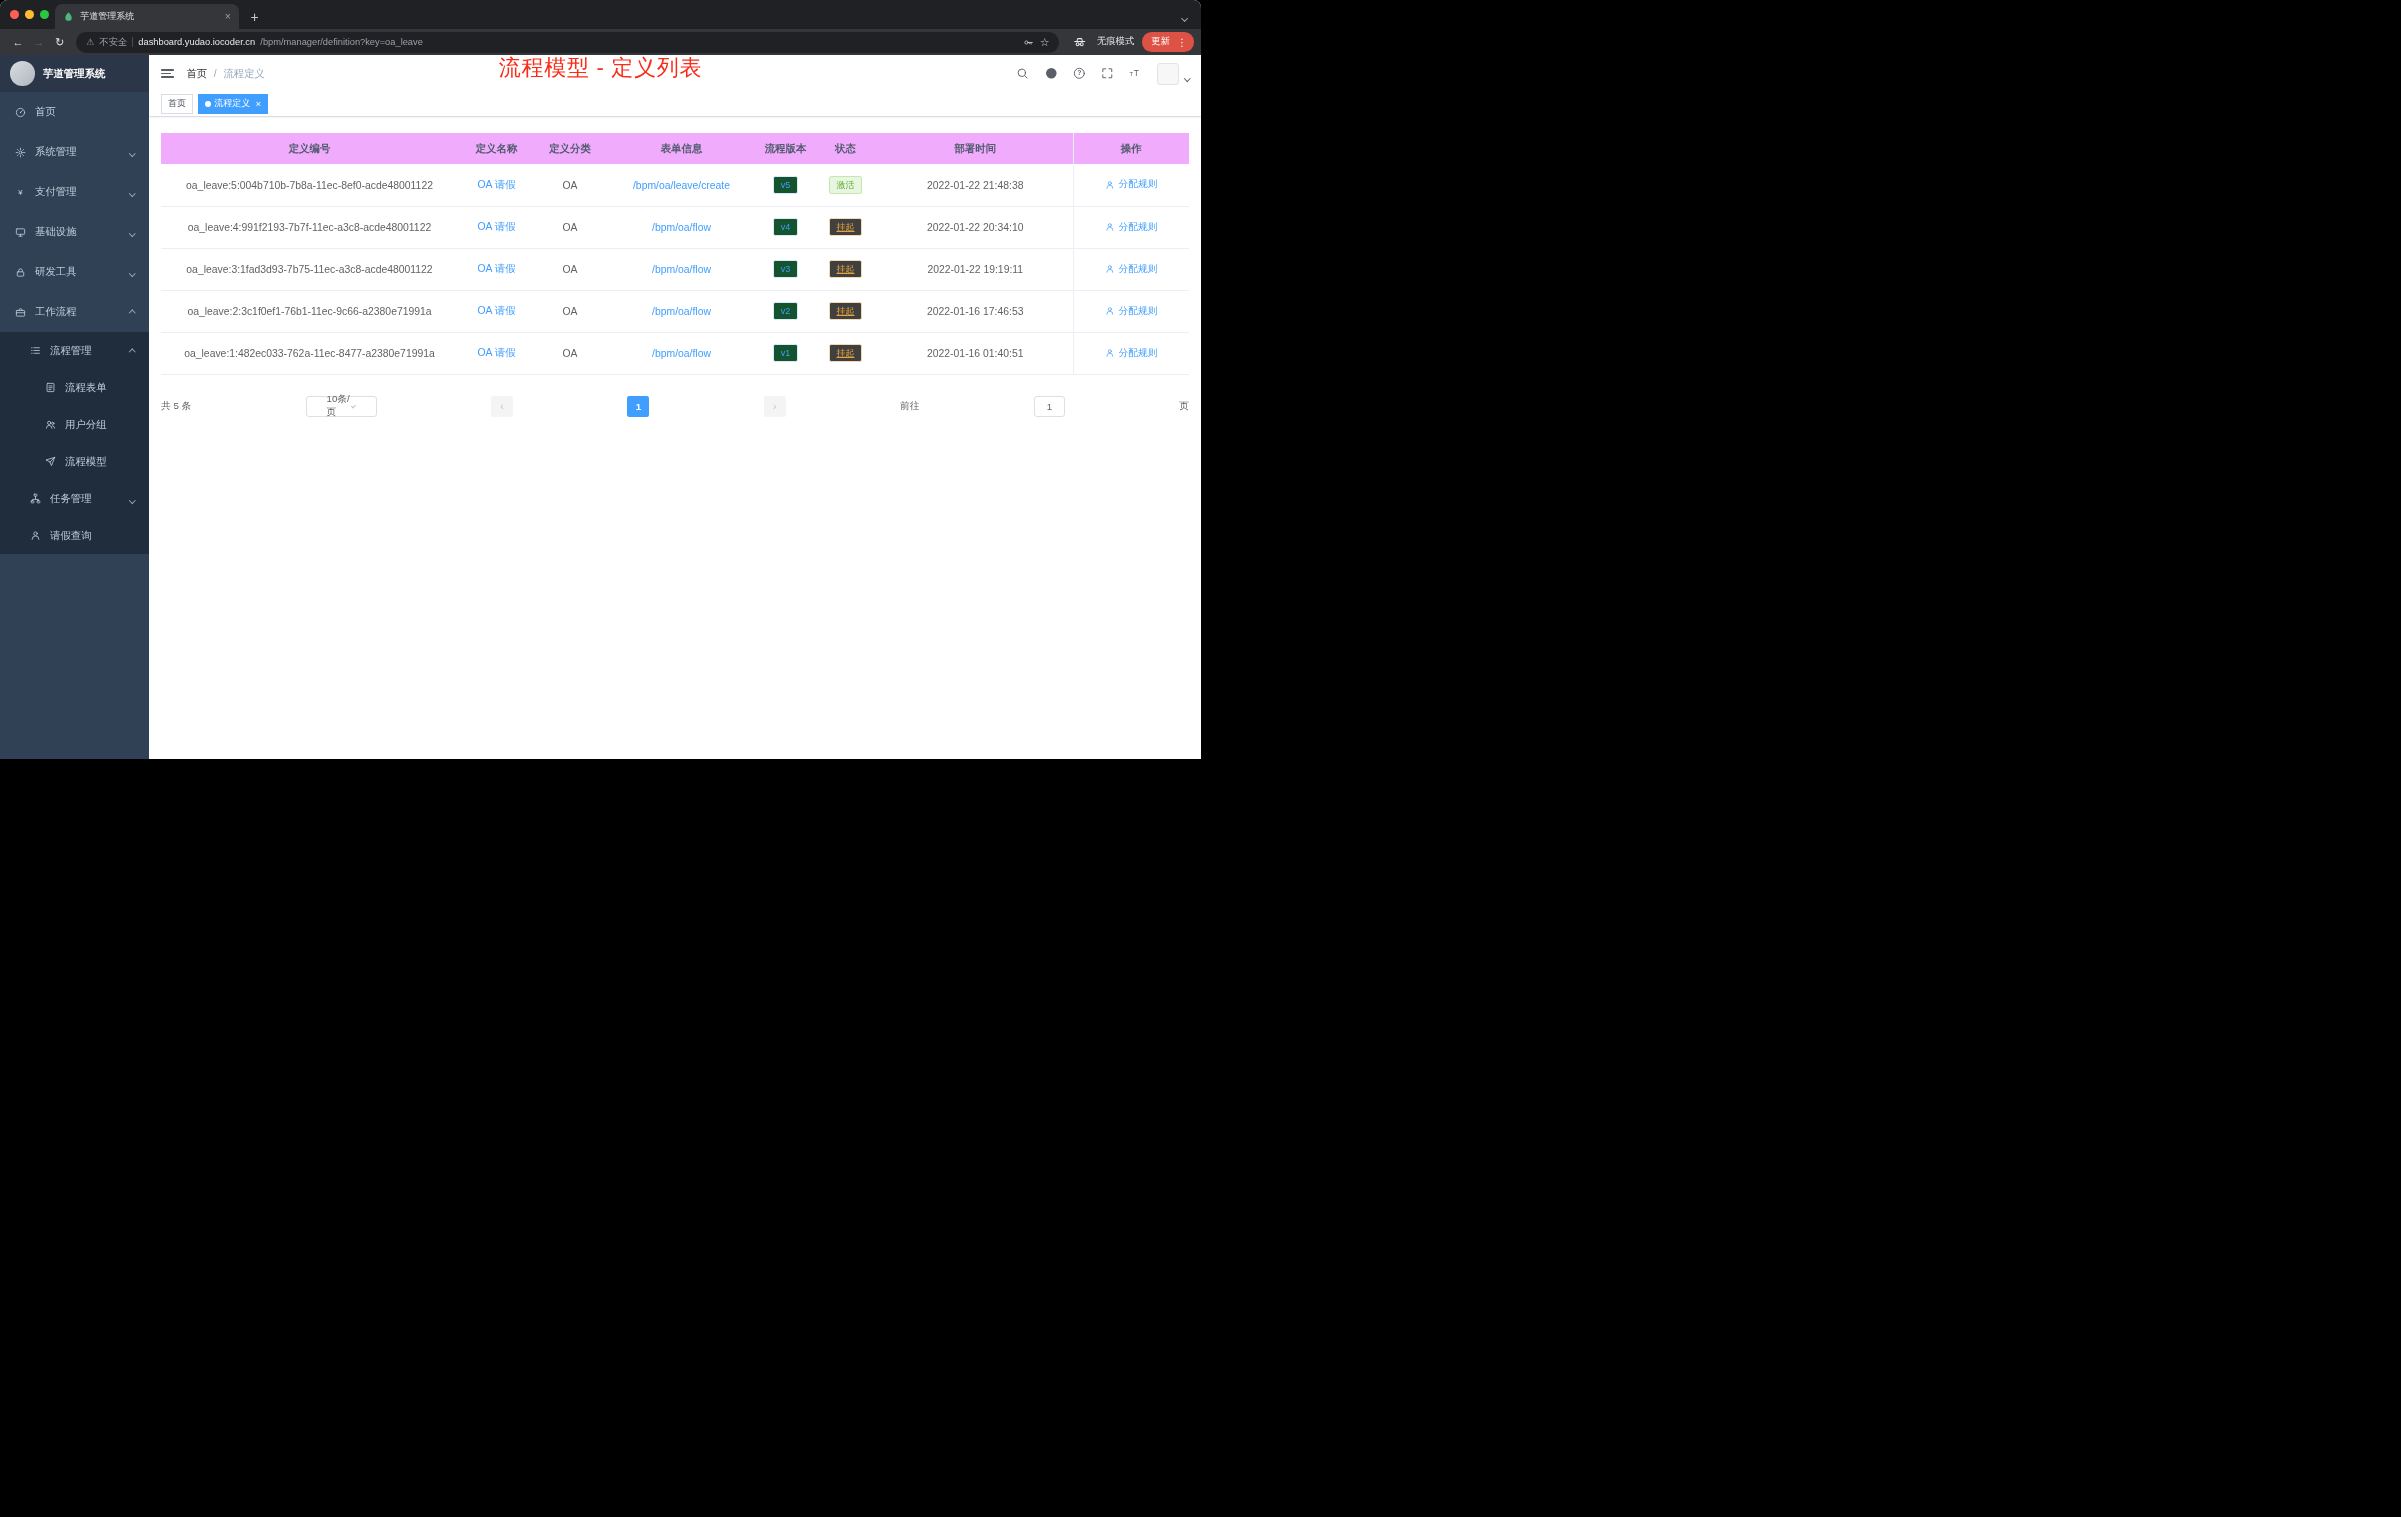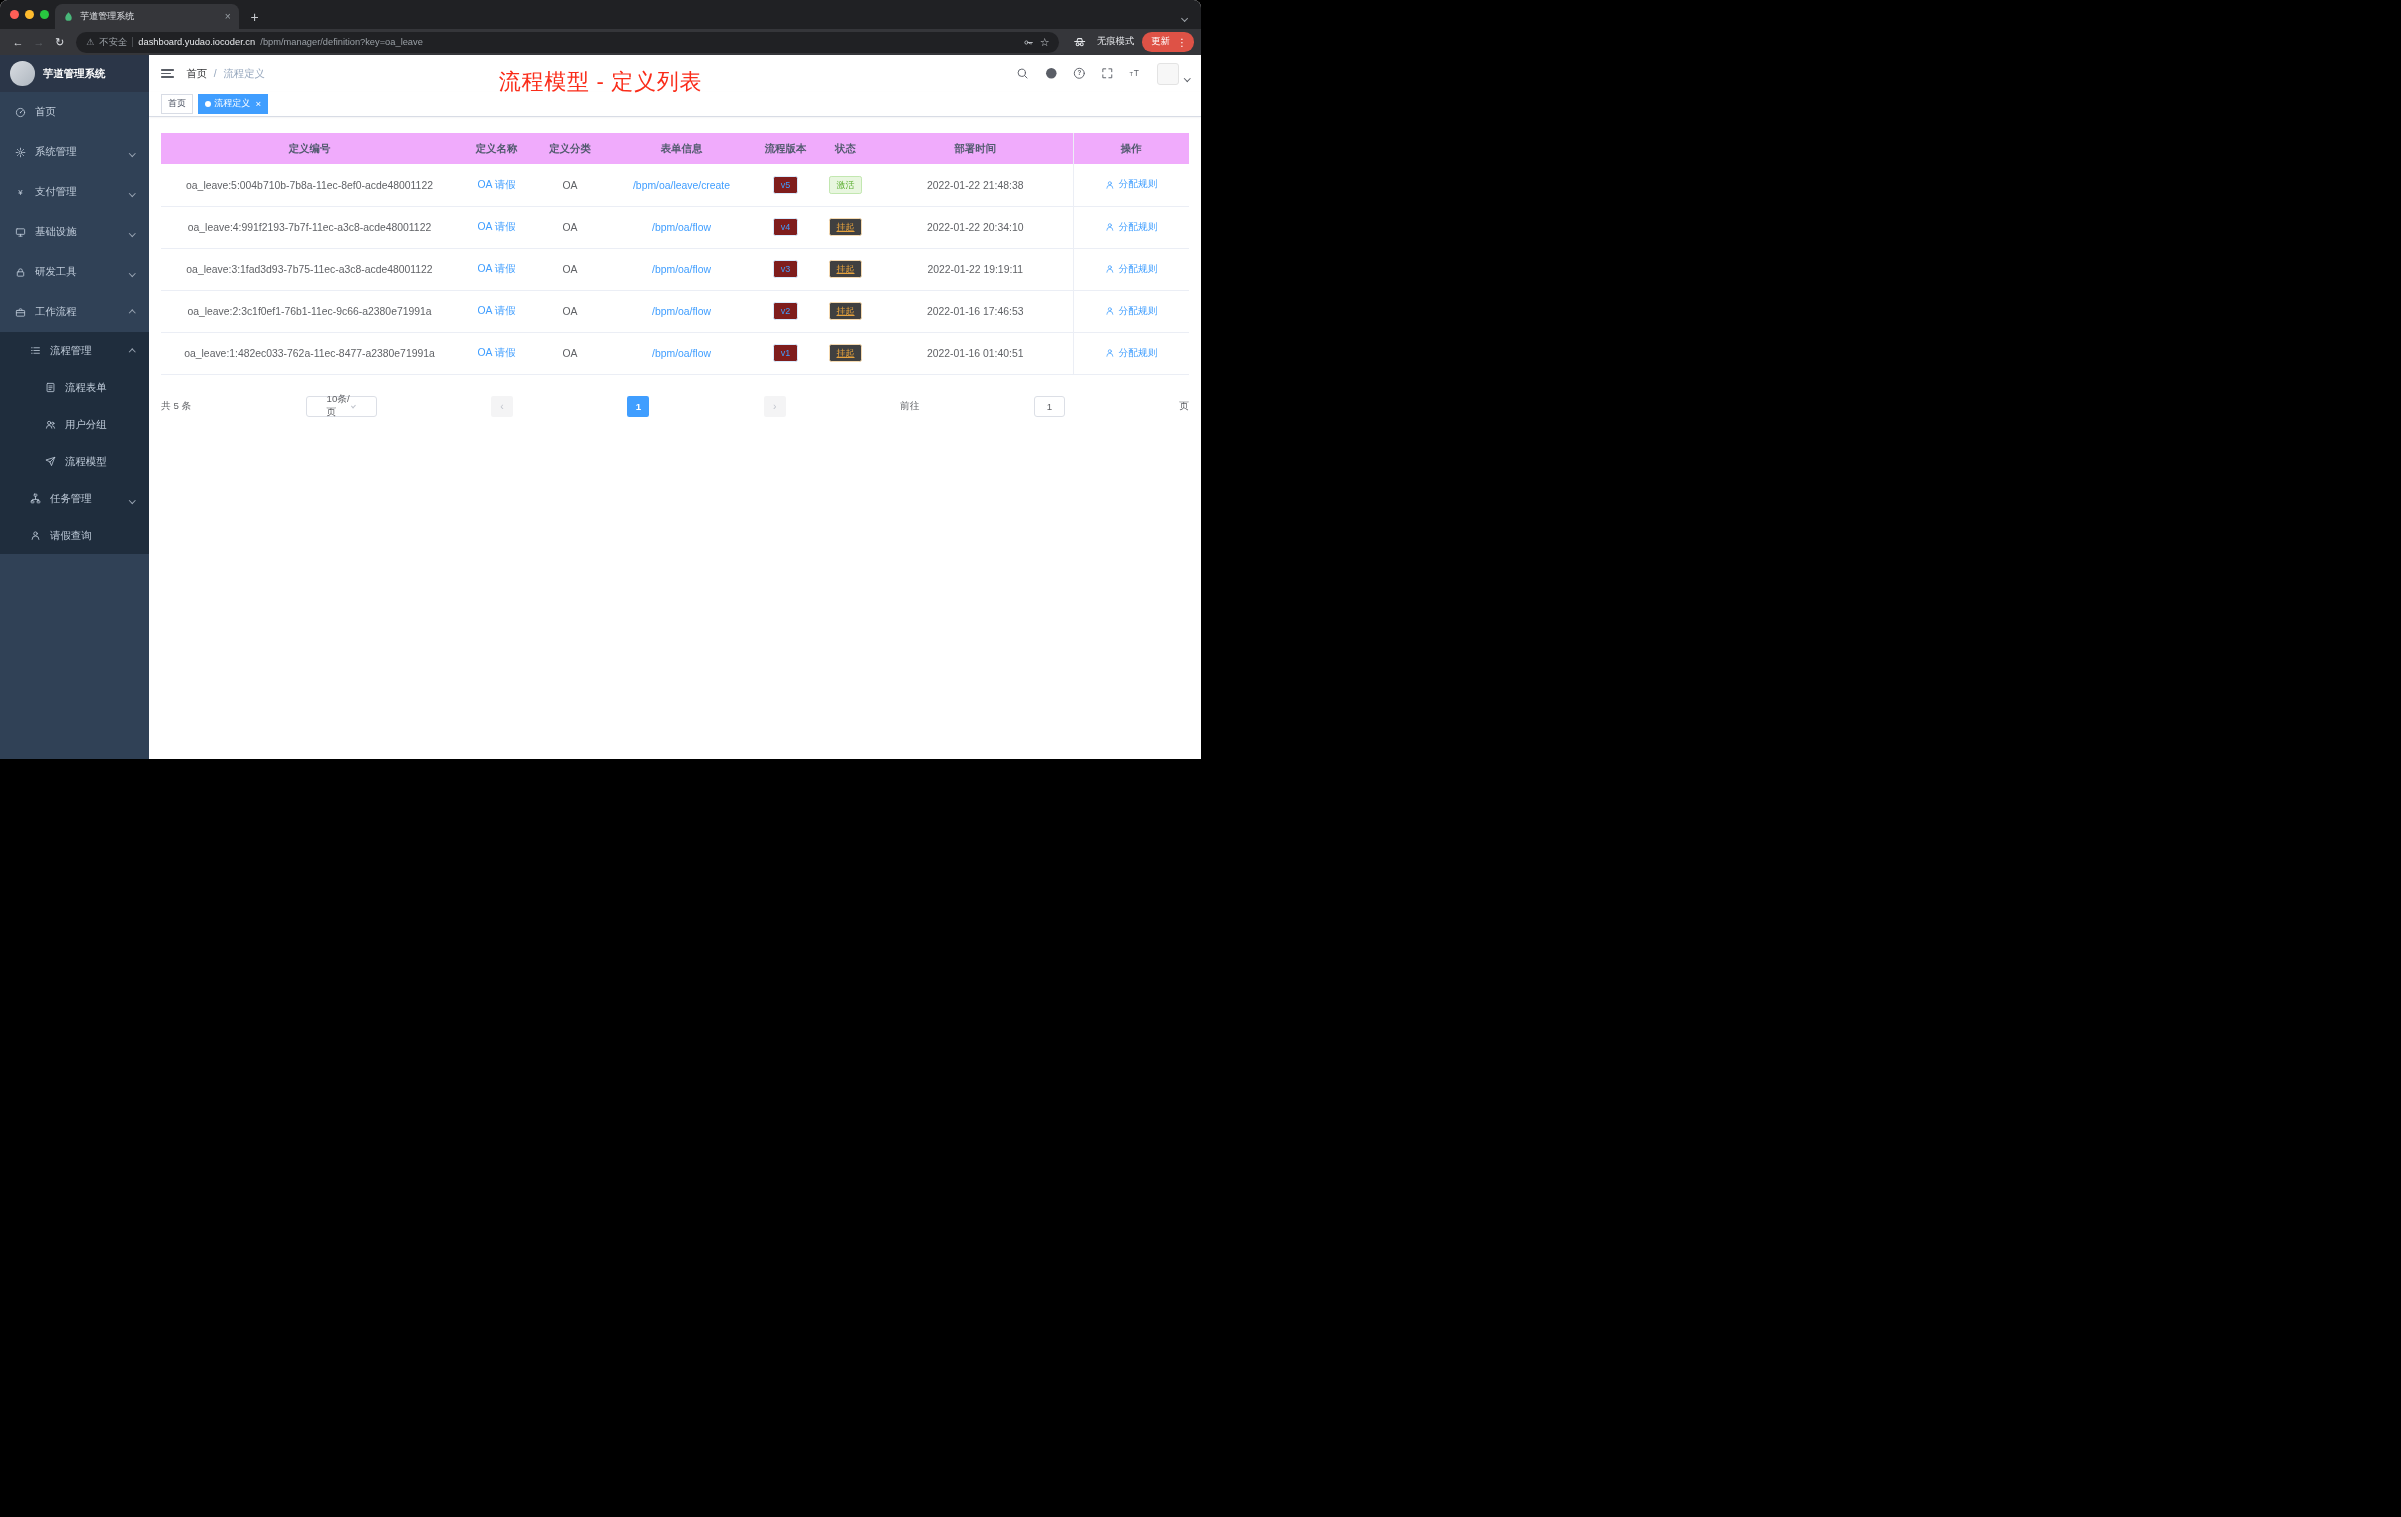--- a/index.html
+++ b/index.html
@@ -59,37 +59,37 @@
   .crumb-first { color:#303133; }
   .crumb-sep { color:#97a8be; }
   .crumb-last { color:#97a8be; }
   .nav-right { margin-left:auto; display:flex; align-items:center; gap:15.6px; color:#5a5e66; }
   .nav-ico { display:flex; cursor:pointer; }
   .nav-ico svg { width:12.6px; height:12.6px; display:block; }
   .avatar-wrap { display:flex; align-items:flex-end; gap:5.2px; cursor:pointer; }
   .avatar { width:22px; height:22px; border-radius:3px; background:#f7f7f7; border:0.7px solid #e3e3e3; }
   .avatar-caret { width:4.5px; height:4.5px; border-right:1px solid #5a5e66; border-bottom:1px solid #5a5e66; transform:rotate(45deg); margin-bottom:3.7px; }
 
-  .annotation { position:absolute; top:67px; left:50%; transform:translateX(-50%); font-size:22px; font-weight:500; letter-spacing:0.7px; white-space:nowrap; z-index:40; }
+  .annotation { position:absolute; top:53px; left:50%; transform:translateX(-50%); font-size:22px; font-weight:500; letter-spacing:0.7px; white-space:nowrap; z-index:40; }
 
   .tags-bar { height:25px; display:flex; align-items:center; gap:4.5px; padding:0 12px; border-bottom:0.7px solid #d8dce5; box-shadow:0 0.7px 2.2px rgba(0,21,41,.08); flex-shrink:0; }
   .tag { height:19.3px; display:inline-flex; align-items:center; gap:3.7px; padding:0 6px; border:0.7px solid #d8dce5; background:#fff; color:#495060; font-size:9px; cursor:pointer; white-space:nowrap; }
   .tag.active { background:#409eff; border-color:#409eff; color:#fff; }
   .tag .dot { width:6px; height:6px; border-radius:50%; background:#fff; }
   .tag-close { margin-left:1.5px; font-size:9.7px; }
 
   
   .content { flex:1; padding:16.3px 12px; overflow:hidden; }
   table { width:100%; border-collapse:collapse; table-layout:fixed; }
   th { background:#f0abfc; height:31px; font-size:10.4px; font-weight:bold; color:#515a6e; text-align:center; white-space:nowrap; overflow:hidden; }
   td { height:42px; border-bottom:0.7px solid #ebeef5; font-size:10.4px; color:#606266; text-align:center; white-space:nowrap; overflow:hidden; }
   .op-col { border-left:0.7px solid #ebeef5; }
   a.link { color:#409eff; text-decoration:none; cursor:pointer; }
   .el-tag { display:inline-block; height:18px; line-height:16.3px; padding:0 6.7px; font-size:9px; border-radius:2.2px; border:0.7px solid; }
-  .el-tag.ver { background:#7f1d1d; border-color:#d9ecff; color:#409eff; }
+  .el-tag.ver { background:#14532d; border-color:#d9ecff; color:#409eff; }
   .el-tag.success { background:#e8f6df; border-color:#c2e7b0; color:#5daf34; }
   .el-tag.warning { background:#404040; border-color:#f5dab1; color:#e6a23c;text-decoration:underline; }
   .op-link { color:#409eff; font-size:9.7px; display:inline-flex; align-items:center; gap:3.7px; text-decoration:none; cursor:pointer; }
   .op-ic svg { width:9.7px; height:9.7px; display:block; }
 
   
   .pagination { display:flex; align-items:center; justify-content:space-between; gap:8.2px; margin-top:21px; font-size:9.7px; color:#606266; }
   .pg-select { width:71px; height:21px; border:0.7px solid #dcdfe6; border-radius:3px; display:flex; align-items:center; justify-content:space-between; padding:0 20px; cursor:pointer; }
   .pg-select .chev { width:3.7px; height:3.7px; color:#c0c4cc; margin-top:-1.5px; }
   .pg-btn { min-width:22px; height:21px; background:#f4f4f5; border:none; border-radius:2.2px; color:#c0c4cc; font-size:10.4px; display:flex; align-items:center; justify-content:center; font-family:inherit; cursor:pointer; }

